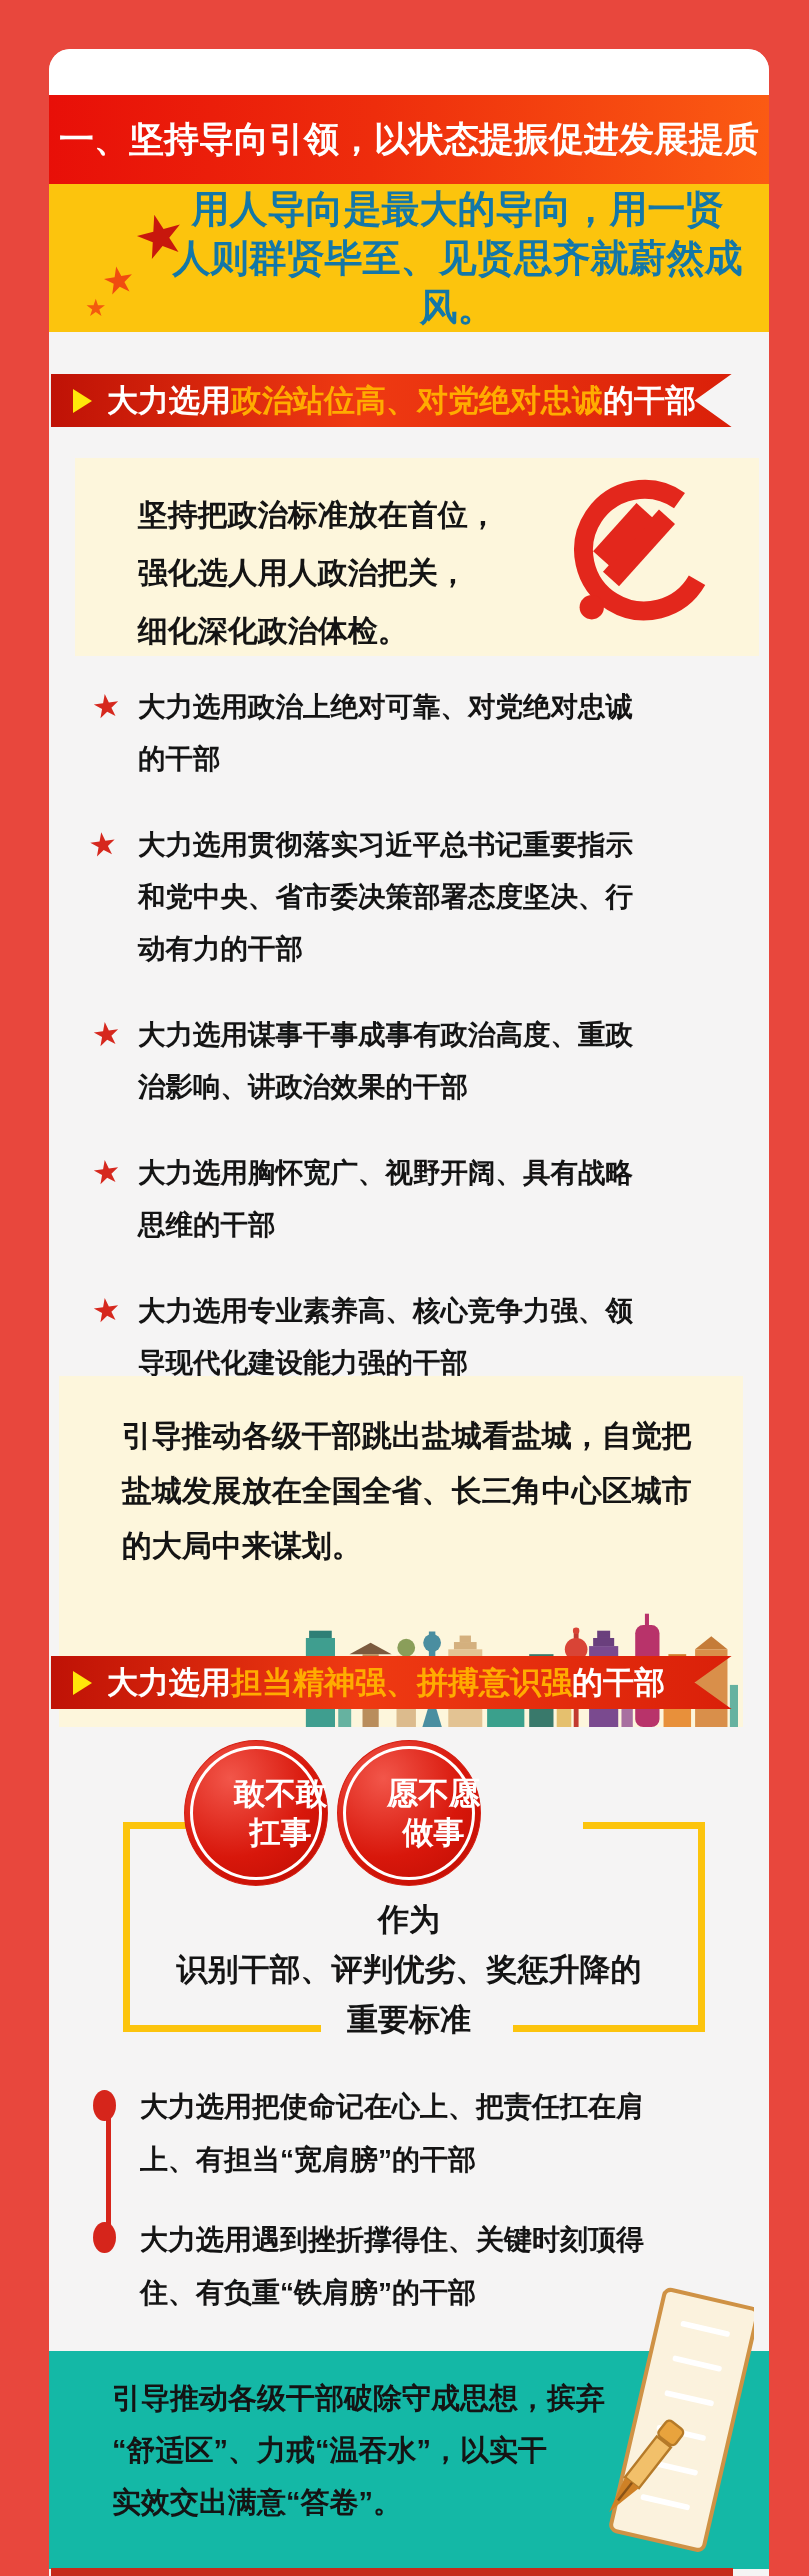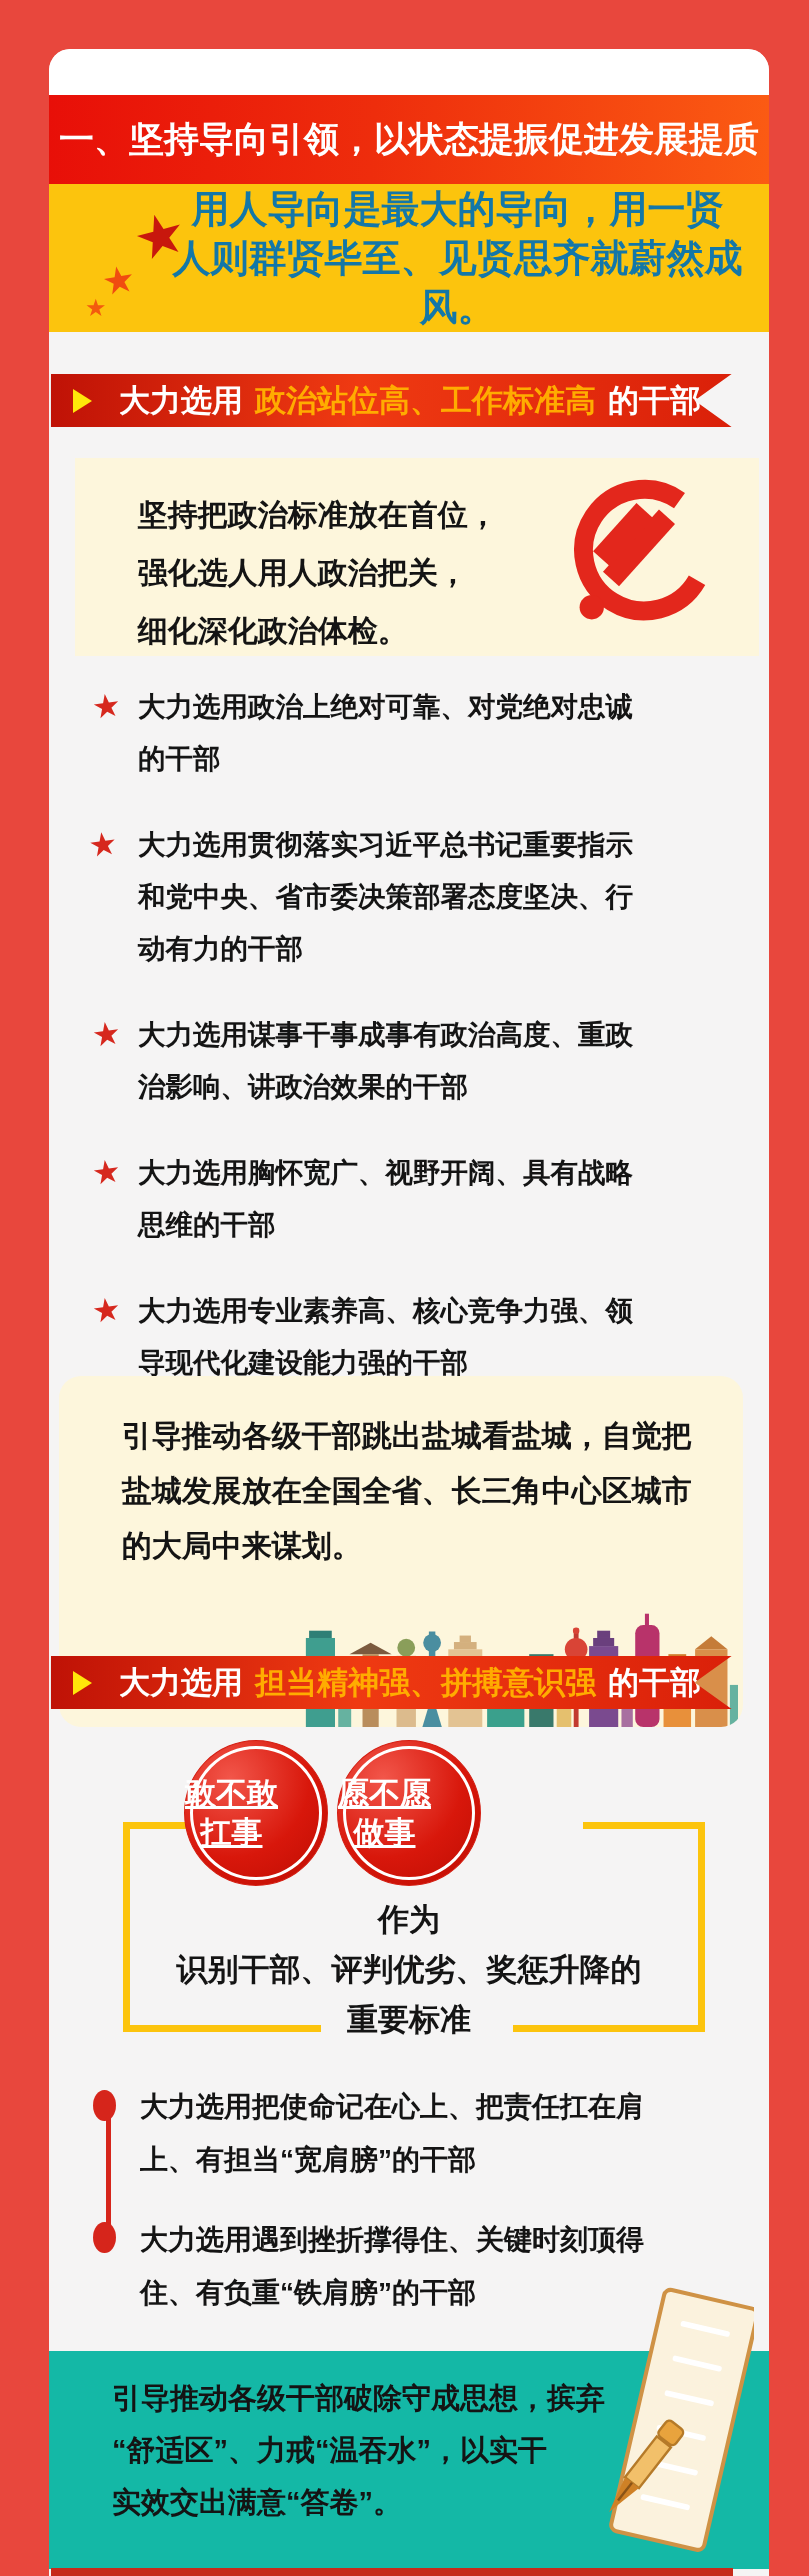--- a/index.html
+++ b/index.html
@@ -36,51 +36,51 @@
   .qstar.big { left:85px; top:22.7px; font-size:58px; transform:rotate(-15deg); }
   .qstar.med { left:53px; top:78px; font-size:37px; color:#f04c10; transform:rotate(-10deg); }
   .qstar.sm  { left:36px; top:112px; font-size:24px; color:#f35b0e; }
 
   .ribbon {
     position:absolute; left:1.6px; width:681px; height:53px;
     background:linear-gradient(92deg,#bf1206 0%,#ef3a12 45%,#da2009 100%);
     clip-path:polygon(0 0,100% 0,calc(100% - 37px) 50%,100% 100%,0 100%);
     filter:drop-shadow(1.6px 4.9px 3.2px rgba(110,110,110,0.45));
     display:flex; align-items:center; padding-left:22.7px;
-    font-size:31px; font-weight:700; color:#ffffff;gap:12px;
+    font-size:31px; font-weight:700; color:#ffffff;
   }
   .ribbon .hl { color:#ffac00; }
   .ribbon .tri {
     width:0; height:0; border-left:19.4px solid #ffe70a;
     border-top:12px solid transparent; border-bottom:12px solid transparent;
     margin-right:14.6px; flex:0 0 auto;
   }
   .ribbon1 { top:325px; }
   .ribbon2 { top:1607px; }
 
   .cream { background:#fdf6dc; position:absolute; left:9.7px; width:684px; overflow:hidden; }
   .intro-box { top:409px; height:198px;margin-left:16px; }
   .intro-text { position:absolute; left:63px; top:27.5px; font-size:30px; font-weight:700; color:#141414; line-height:58px; }
   .emblem { position:absolute; right:37px; top:21px; }
 
   .star-list { position:absolute; left:47px; top:608px; width:647px; padding-top:24px; }
   .star-item { display:flex; margin-bottom:34px; }
   .star-item .bullet { flex:0 0 42px; font-size:32px; color:#d6281e; line-height:49px; transform:rotate(-8deg); }
   .star-item .txt { font-size:27.5px; font-weight:700; color:#141414; line-height:52px; }
 
-  .summary-a { top:1327px; height:351px;border-radius:22px; }
+  .summary-a { top:1327px; height:351px; }
   .summary-a .txt { position:absolute; left:63px; top:32px; font-size:30px; font-weight:700; color:#141414; line-height:55px; }
   .skyline { position:absolute; right:4.9px; bottom:0; }
 
   .circle {
     position:absolute; top:1691px; width:144px; height:146px; border-radius:50%;
     background:radial-gradient(circle at 32% 26%,#f2564a 0%,#d8170b 55%,#bb0c02 100%);
     border:1.6px solid #d41e12;
-    display:flex; align-items:center; justify-content:flex-start; text-align:center;
-    color:#ffffff; font-size:31px; font-weight:700; line-height:39px;text-decoration:underline;
+    display:flex; align-items:center; justify-content:flex-end; text-align:center;
+    color:#ffffff; font-size:31px; font-weight:700; line-height:39px;
   }
   .circle::before {
     content:""; position:absolute; inset:4.9px; border:3.2px solid #ffffff; border-radius:50%;
   }
   .c1 { left:135px; } .c2 { left:288px; } .c3 { left:442px; }
 
   .bracket { position:absolute; background:#fcc40d; }
   .bk-vl { left:74px;  top:1773px; width:6.5px;  height:209px; }
   .bk-vr { left:649px; top:1773px; width:6.5px;  height:209px; }
   .bk-tl { left:74px;  top:1773px; width:121px; height:6.5px; }
@@ -119,21 +119,21 @@
     <span class="qstar big">★</span>
     <span class="qstar med">★</span>
     <span class="qstar sm">★</span>
     <div class="quote-text preline">用人导向是最大的导向，用一贤
 人则群贤毕至、见贤思齐就蔚然成风。</div>
   </div>
 
   <div class="ribbon ribbon1">
     <span class="tri"></span>
     <span>大力选用</span>
-      <span class="hl">政治站位高、工作标准高</span>
+      <span class="hl">政治站位高、对党绝对忠诚</span>
       <span>的干部</span>
   </div>
 
   <div class="cream intro-box">
     <div class="intro-text preline">坚持把政治标准放在首位，
 强化选人用人政治把关，
 细化深化政治体检。</div>
     <svg class="emblem" width="166" height="162" viewBox="0 0 120 120">
       <path d="M90 16 A45 45 0 1 0 103 75" fill="none" stroke="#e3271c" stroke-width="14"></path>
       <circle cx="25" cy="95" r="9" fill="#e3271c"></circle>

